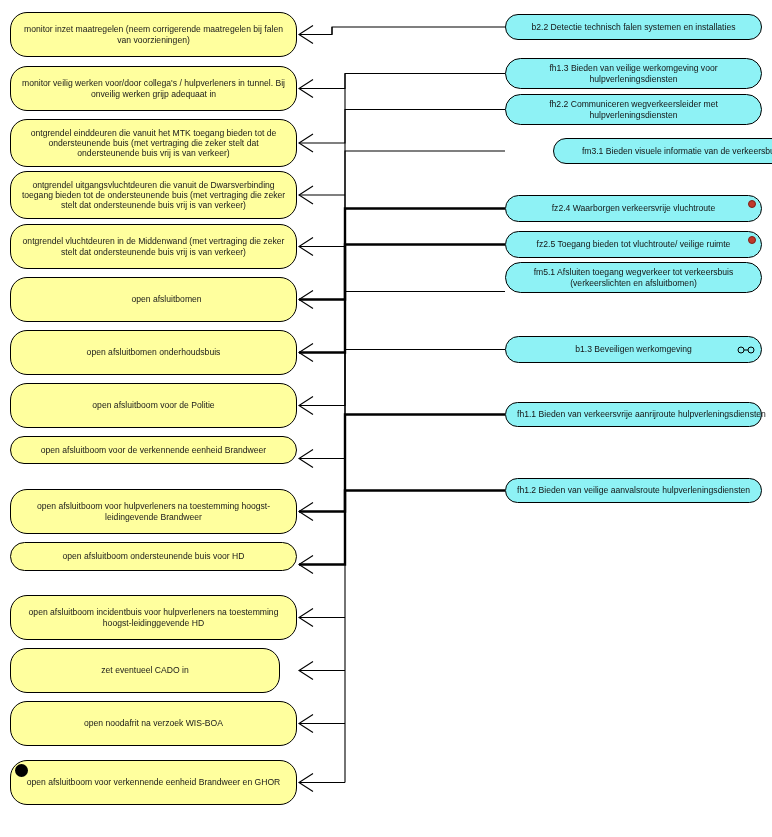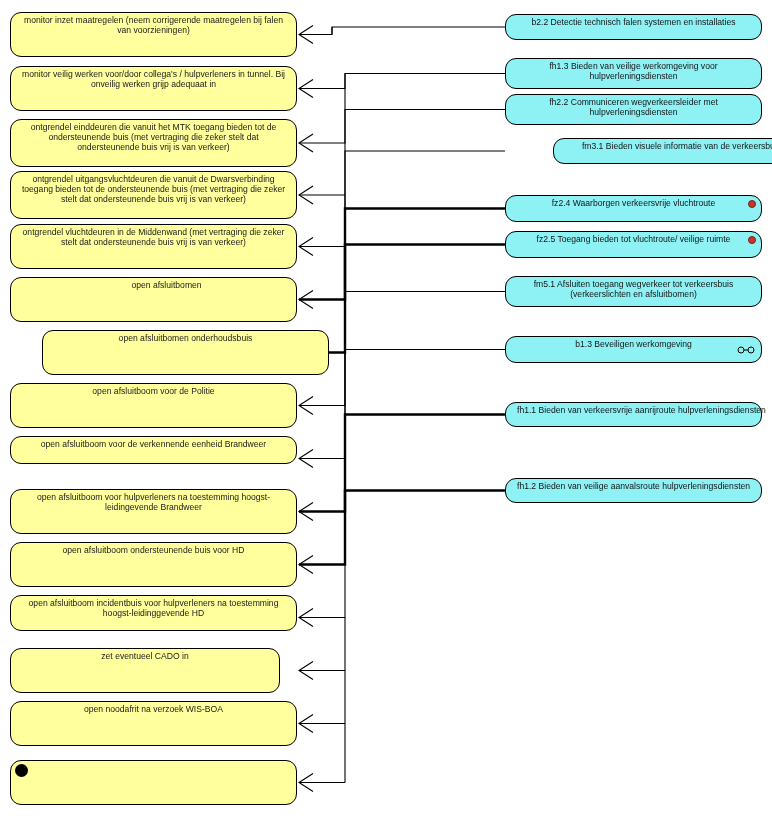--- a/index.html
+++ b/index.html
@@ -18,23 +18,23 @@
   #diagram {
     position: absolute;
     left: 0; top: 0;
     width: 772px;
     height: 837px;
   }
   .node {
     position: absolute;
     box-sizing: border-box;
     border: 1.3px solid #000000;
-    border-radius: 11px;
+    border-radius: 17px;
     display: flex;
-    align-items: flex-start;
+    align-items: center;
     justify-content: center;
     text-align: center;
     line-height: 1.18;
     overflow: visible;
   }
   .node-left {
     background: #ffff9e;
     font-size: 8.6px;
     color: #1a1a1a;
     padding: 2px 10px;
@@ -179,45 +179,46 @@
       </div>
       <div class="node node-left" style="left: 10px; top: 171px; width: 287px; height: 48px;">
         <span class="node-label">ontgrendel uitgangsvluchtdeuren die vanuit de Dwarsverbinding toegang bieden tot de ondersteunende buis (met vertraging die zeker stelt dat ondersteunende buis vrij is van verkeer)</span>
       </div>
       <div class="node node-left" style="left: 10px; top: 224px; width: 287px; height: 45px;">
         <span class="node-label">ontgrendel vluchtdeuren in de Middenwand (met vertraging die zeker stelt dat ondersteunende buis vrij is van verkeer)</span>
       </div>
       <div class="node node-left" style="left: 10px; top: 277px; width: 287px; height: 45px; padding-left: 36px;">
         <span class="node-label">open afsluitbomen</span>
       </div>
-      <div class="node node-left" style="left: 10px; top: 330px; width: 287px; height: 45px; margin-left: 32px;">
+      <div class="node node-left" style="left: 10px; top: 330px; width: 287px; height: 45px;">
         <span class="node-label">open afsluitbomen onderhoudsbuis</span>
       </div>
       <div class="node node-left" style="left: 10px; top: 383px; width: 287px; height: 45px;">
         <span class="node-label">open afsluitboom voor de Politie</span>
       </div>
       <div class="node node-left" style="left: 10px; top: 436px; width: 287px; height: 28px;">
         <span class="node-label">open afsluitboom voor de verkennende eenheid Brandweer</span>
       </div>
       <div class="node node-left" style="left: 10px; top: 489px; width: 287px; height: 45px;">
         <span class="node-label">open afsluitboom voor hulpverleners na toestemming hoogst-leidingevende Brandweer</span>
       </div>
-      <div class="node node-left" style="left: 10px; top: 542px; width: 287px; height: 45px;">
+      <div class="node node-left" style="left: 10px; top: 542px; width: 287px; height: 29px;">
         <span class="node-label">open afsluitboom ondersteunende buis voor HD</span>
       </div>
-      <div class="node node-left" style="left: 10px; top: 595px; width: 287px; height: 36px;">
+      <div class="node node-left" style="left: 10px; top: 595px; width: 287px; height: 45px;">
         <span class="node-label">open afsluitboom incidentbuis voor hulpverleners na toestemming hoogst-leidinggevende HD</span>
       </div>
       <div class="node node-left" style="left: 10px; top: 648px; width: 270px; height: 45px;">
         <span class="node-label">zet eventueel CADO in</span>
       </div>
       <div class="node node-left" style="left: 10px; top: 701px; width: 287px; height: 45px;">
         <span class="node-label">open noodafrit na verzoek WIS-BOA</span>
       </div>
       <div class="node node-left" style="left: 10px; top: 760px; width: 287px; height: 45px;">
+        <span class="node-label">open afsluitboom voor verkennende eenheid Brandweer en GHOR</span>
         <span class="marker-init"></span>
       </div>
       <div class="node node-right" style="left: 505px; top: 14px; width: 257px; height: 26px;">
         <span class="node-label">b2.2 Detectie technisch falen systemen en installaties</span>
       </div>
       <div class="node node-right" style="left: 505px; top: 58px; width: 257px; height: 31px;">
         <span class="node-label">fh1.3 Bieden van veilige werkomgeving voor hulpverleningsdiensten</span>
       </div>
       <div class="node node-right" style="left: 505px; top: 94px; width: 257px; height: 31px;">
         <span class="node-label">fh2.2 Communiceren wegverkeersleider met hulpverleningsdiensten</span>
@@ -226,21 +227,21 @@
         <span class="node-label">fm3.1 Bieden visuele informatie van de verkeersbuis</span>
       </div>
       <div class="node node-right" style="left: 505px; top: 195px; width: 257px; height: 27px;">
         <span class="node-label">fz2.4 Waarborgen verkeersvrije vluchtroute</span>
         <span class="marker-dot"></span>
       </div>
       <div class="node node-right" style="left: 505px; top: 231px; width: 257px; height: 27px;">
         <span class="node-label">fz2.5 Toegang bieden tot vluchtroute/ veilige ruimte</span>
         <span class="marker-dot"></span>
       </div>
-      <div class="node node-right" style="left: 505px; top: 276px; width: 257px; height: 31px;">
+      <div class="node node-right" style="left: 505px; top: 262px; width: 257px; height: 31px;">
         <span class="node-label">fm5.1 Afsluiten toegang wegverkeer tot verkeersbuis (verkeerslichten en afsluitbomen)</span>
       </div>
       <div class="node node-right" style="left: 505px; top: 336px; width: 257px; height: 27px;">
         <span class="node-label">b1.3 Beveiligen werkomgeving</span>
         <svg class="marker-link" viewBox="0 0 18 9">
           <circle cx="4" cy="4.5" r="3" fill="none" stroke="#000" stroke-width="1"></circle>
           <circle cx="14" cy="4.5" r="3" fill="none" stroke="#000" stroke-width="1"></circle>
           <line x1="7" y1="4.5" x2="11" y2="4.5" stroke="#000" stroke-width="1.2"></line>
         </svg>
       </div>

